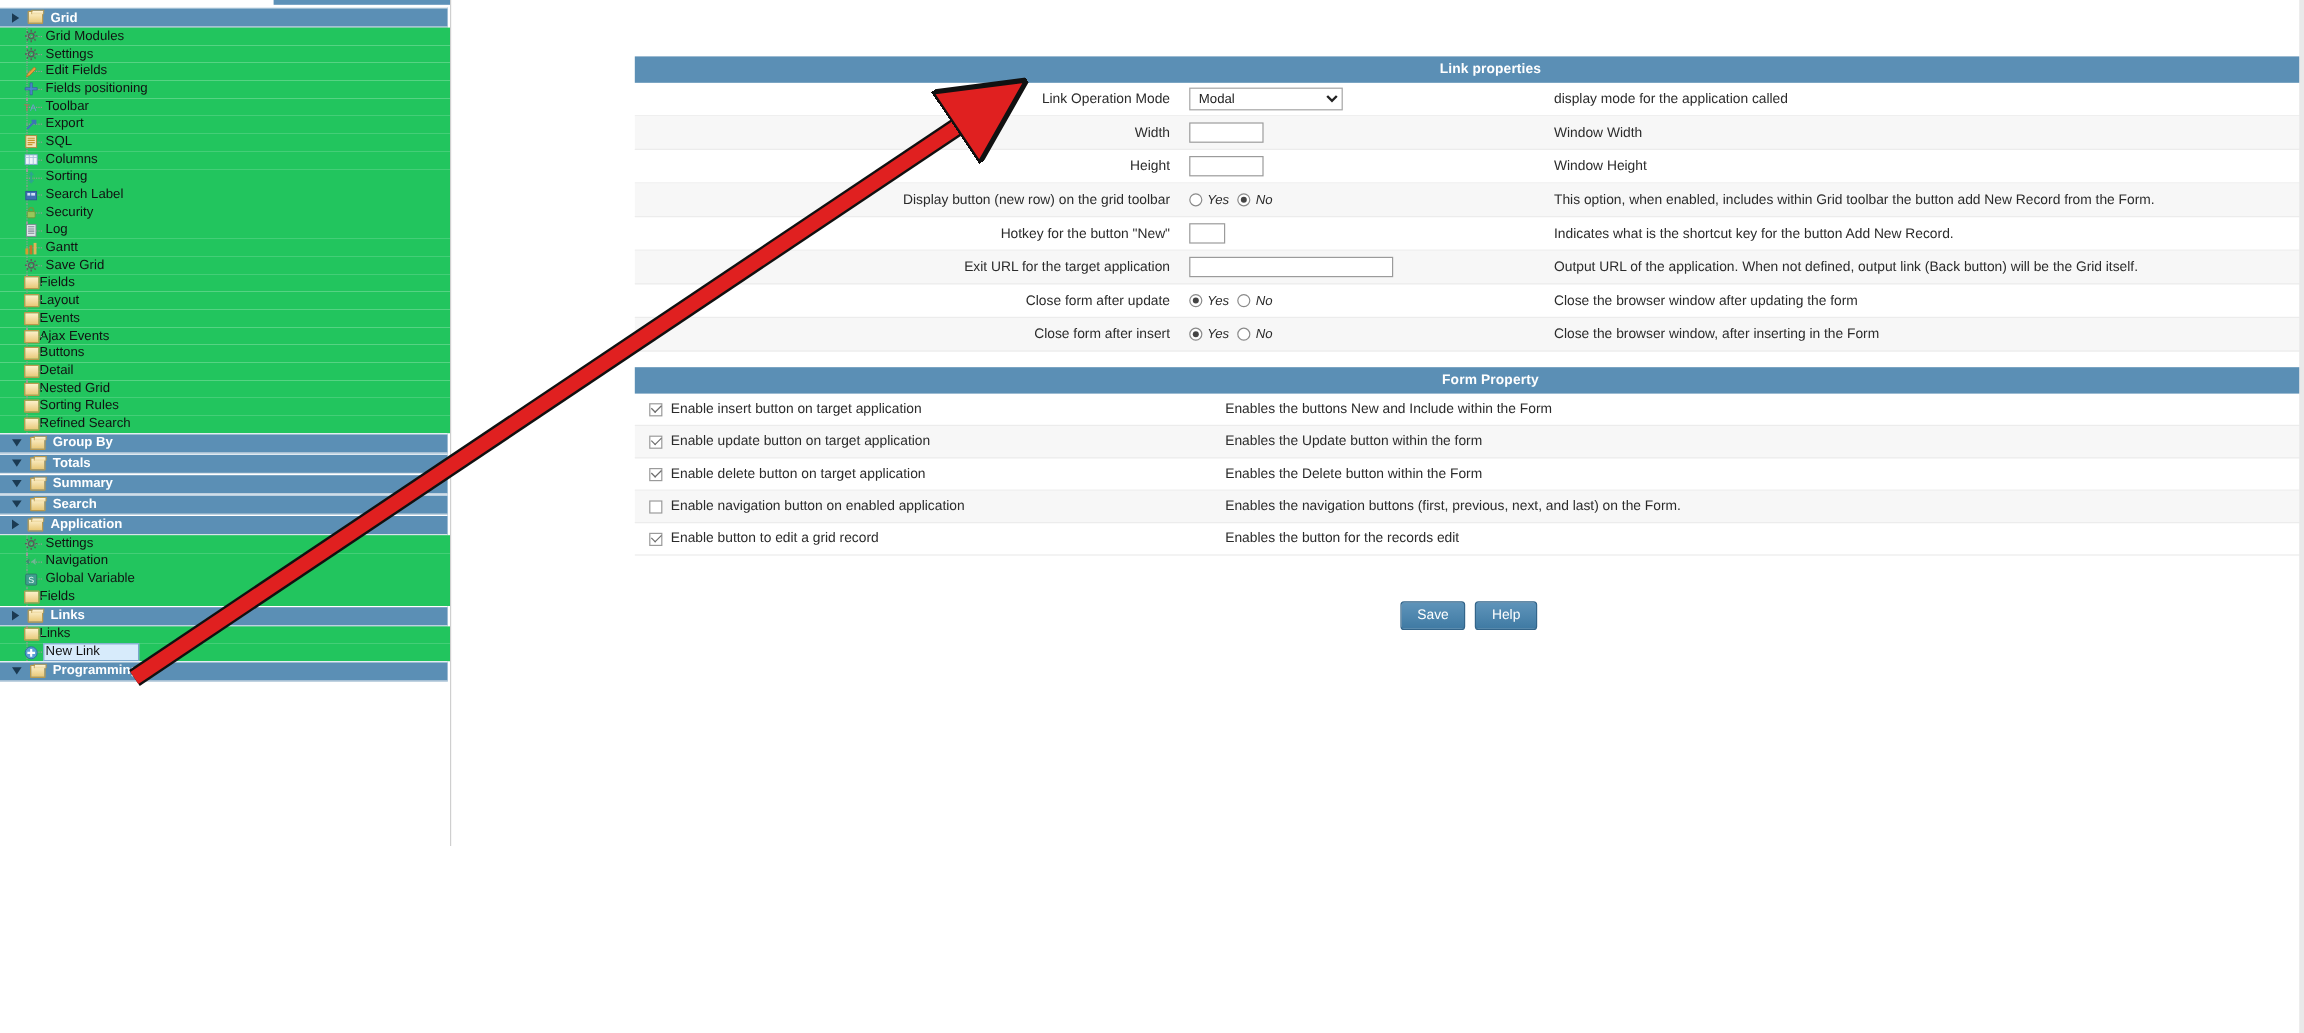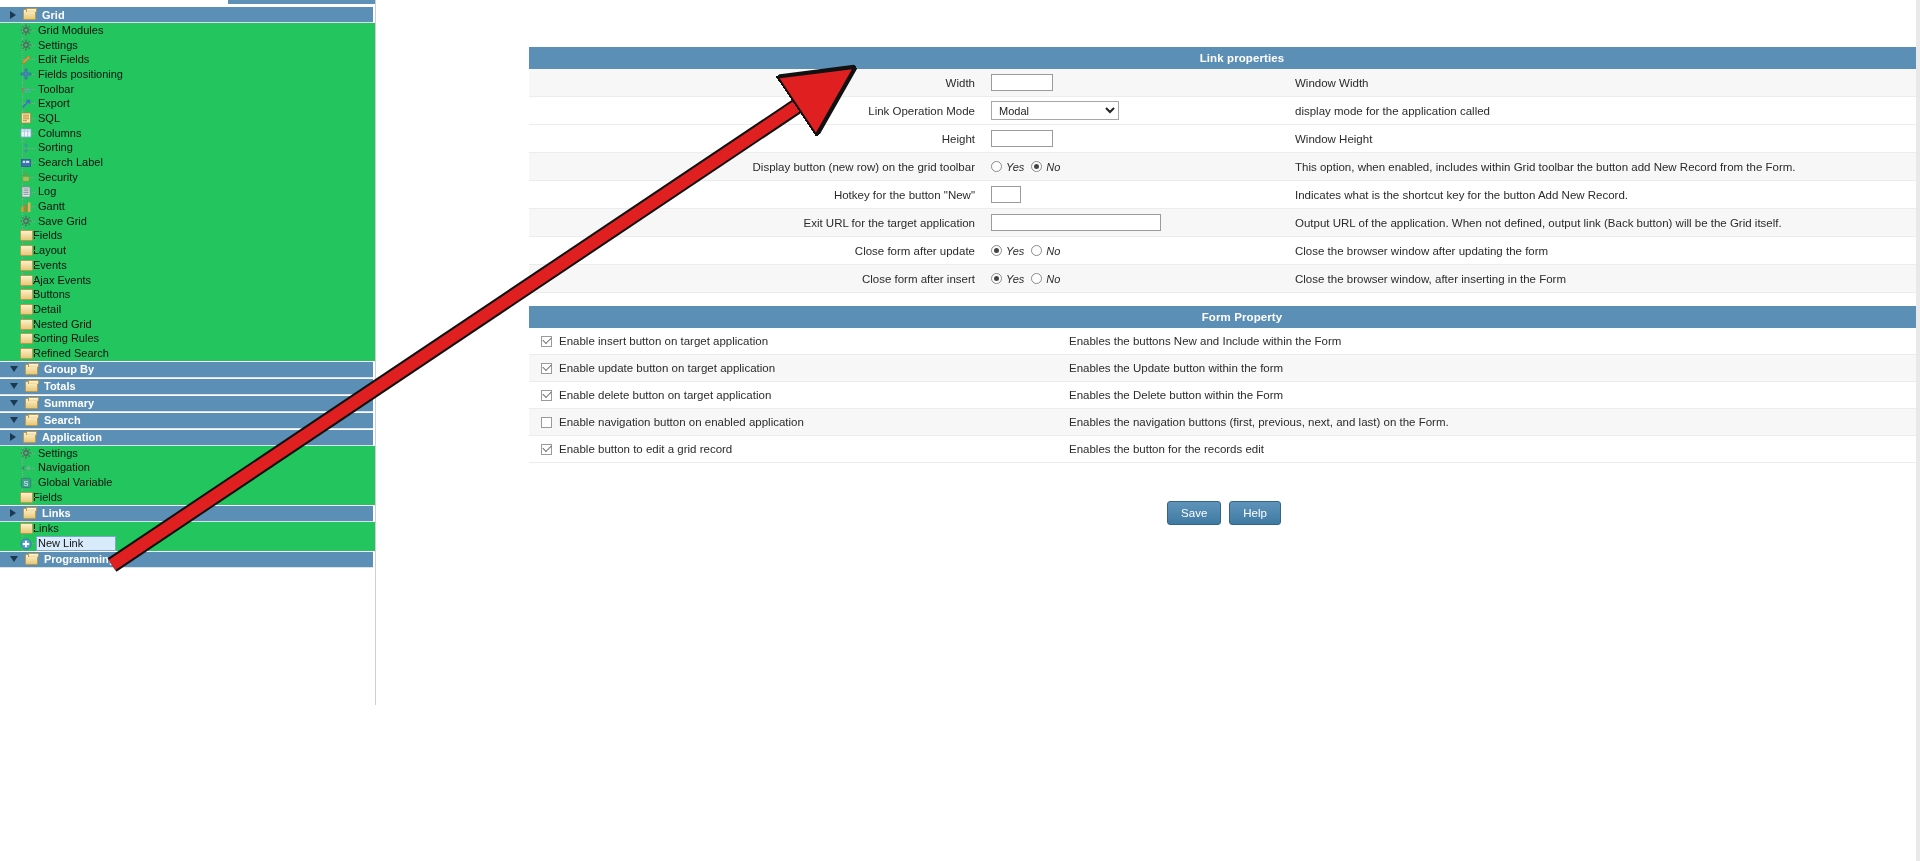--- a/index.html
+++ b/index.html
@@ -152,21 +152,21 @@
     width:11px; height:11px; border-radius:50%;
     border:1px solid #8a8a8a; background:#fff; position:relative; flex:none;
   }
   .rad.on::after {
     content:""; position:absolute; left:2px; top:2px;
     width:5px; height:5px; border-radius:50%; background:#444;
   }
 
   .cbrow {
     position:relative; height:27px; display:flex; align-items:center;
-    border-bottom:1px solid #ececec; font-size:11.5px; color:#2b2b2b;gap:48px;
+    border-bottom:1px solid #ececec; font-size:11.5px; color:#2b2b2b;
   }
   .cbrow.alt { background:#f7f7f7; }
   .cbrow .cbwrap { width:492px; display:flex; align-items:center; padding-left:12px; }
   .cbrow .cbdesc { flex:1; color:#2b2b2b; white-space:nowrap; }
   .cb {
     width:11px; height:11px; border:1px solid #9a9a9a; background:#fff;
     margin-right:7px; position:relative; flex:none;
   }
   .cb.on::after {
     content:"";
@@ -515,33 +515,33 @@
           <span>Programming</span>
         </div>
       </div>
 </div>
 
 <div id="main">
 
   <div class="panel" id="link-panel" style="top:47px;">
     <div class="section-hdr">Link properties</div>
     <div id="link-rows">
+          <div class="row">
+            <div class="lab">Link Operation Mode</div>
+            <div class="ctl">
+              <select class="box"><option>Modal</option><option>Same window</option><option>New window</option><option>Iframe</option><option>Parent</option></select>
+            </div>
+            <div class="desc">display mode for the application called</div>
+          </div>
           <div class="row alt">
             <div class="lab">Width</div>
             <div class="ctl">
               <input type="text" class="txt w-width" style="">
             </div>
             <div class="desc">Window Width</div>
-          </div>
-          <div class="row">
-            <div class="lab">Link Operation Mode</div>
-            <div class="ctl">
-              <select class="box"><option>Modal</option><option>Same window</option><option>New window</option><option>Iframe</option><option>Parent</option></select>
-            </div>
-            <div class="desc">display mode for the application called</div>
           </div>
           <div class="row">
             <div class="lab">Height</div>
             <div class="ctl">
               <input type="text" class="txt w-width" style="">
             </div>
             <div class="desc">Window Height</div>
           </div>
           <div class="row alt">
             <div class="lab">Display button (new row) on the grid toolbar</div>

